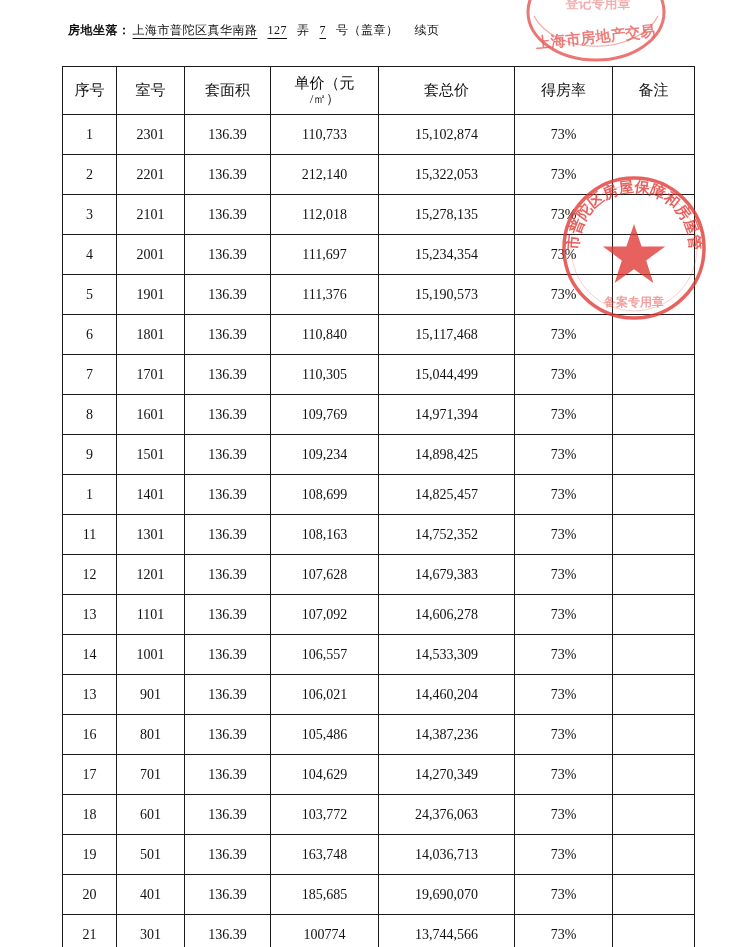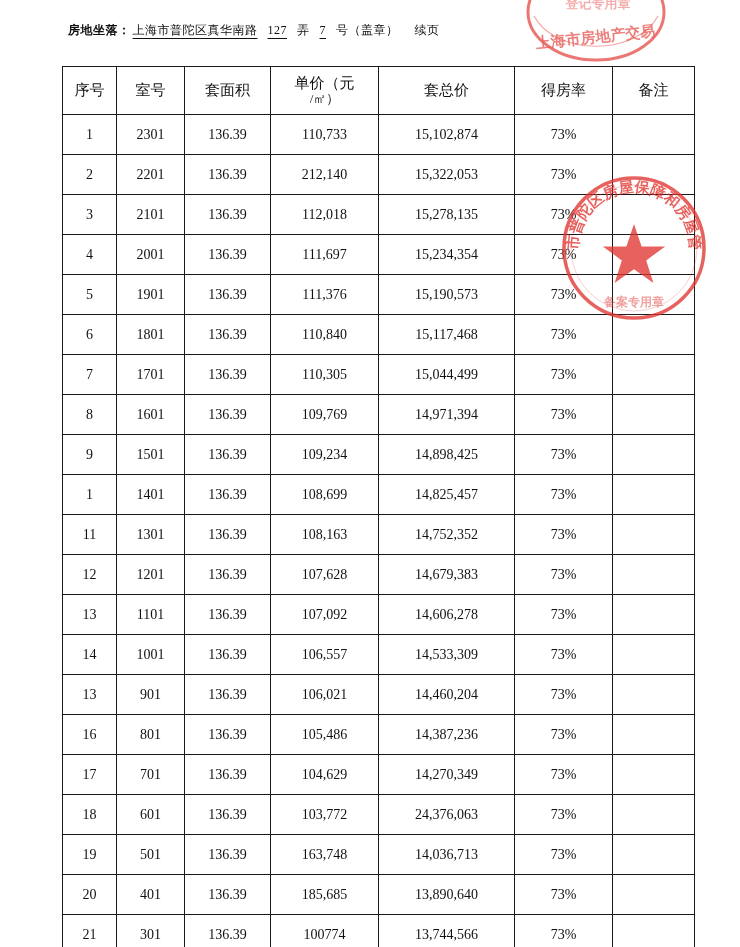--- a/index.html
+++ b/index.html
@@ -329,21 +329,21 @@
             <td>163,748</td>
             <td>14,036,713</td>
             <td>73%</td>
             <td></td>
           </tr>
         <tr>
             <td>20</td>
             <td>401</td>
             <td>136.39</td>
             <td>185,685</td>
-            <td>13,890,640</td>
+            <td>19,690,070</td>
             <td>73%</td>
             <td></td>
           </tr>
         <tr>
             <td>21</td>
             <td>301</td>
             <td>136.39</td>
             <td>100774</td>
             <td>13,744,566</td>
             <td>73%</td>

